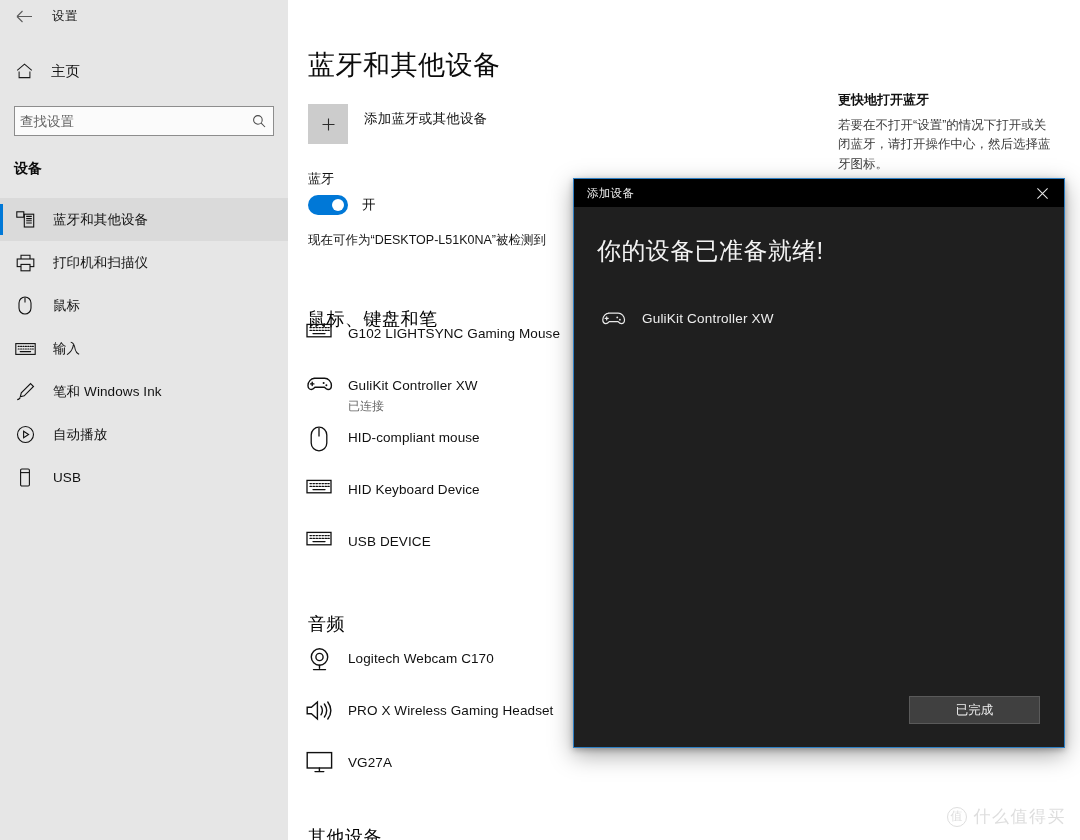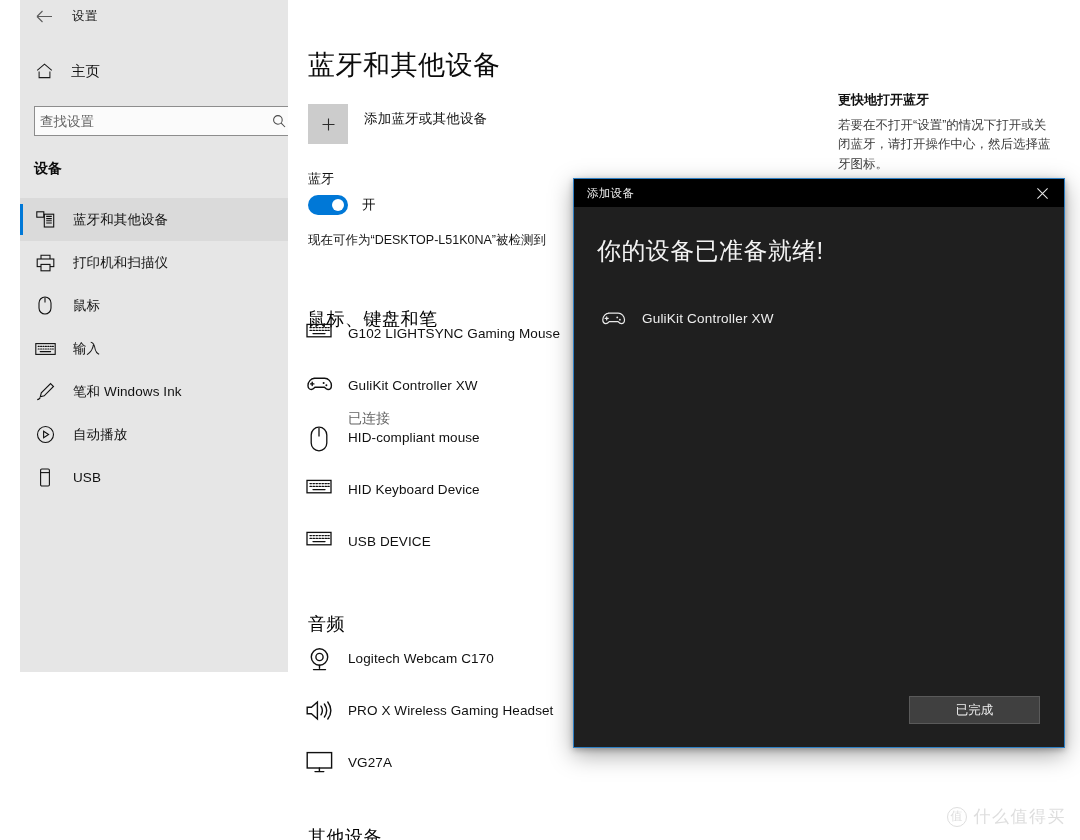--- a/index.html
+++ b/index.html
@@ -10,23 +10,22 @@
     background: #ffffff;
     color: #000000;
     -webkit-font-smoothing: antialiased;
   }
 
   #root { position: relative; width: 1080px; height: 840px; }
 
   
   .sidebar {
     position: absolute; left: 0; top: 0;
-    width: 288px; height: 672px;
+    width: 288px; height: 840px;
     background: #e6e6e6;
-    margin-left: 20px;
   }
   .titlebar-left {
     height: 32px; display: flex; align-items: center;
     padding-left: 10px; gap: 14px;
   }
   .back-btn {
     width: 28px; height: 28px;
     display: flex; align-items: center; justify-content: center;
     color: #5c5c5c;
   }
@@ -122,21 +121,21 @@
   .grp-other { position: absolute; left: 20px; top: 825px; }
 
   .dev-list { position: absolute; left: 14px; }
   .dev-list.mice  { top: 318px; }
   .dev-list.audio { top: 643px; }
 
   .dev-row { display: flex; align-items: flex-start; gap: 12px; height: 52px; }
   .dev-ico { width: 34px; min-width: 34px; display: flex; align-items: center; justify-content: center; color: #101010; padding-top: 4px; }
   .dev-txt { padding-top: 6px; }
   .dev-name { font-size: 13.5px; color: #101010; line-height: 1.25; letter-spacing: .1px; }
-  .dev-sub { font-size: 14px; color: #666; margin-top: 15px; }
+  .dev-sub { font-size: 12px; color: #666; margin-top: 3px; }
 
   
   .help { position: absolute; left: 550px; top: 91px; width: 215px; }
   .help-title { font-size: 13px; font-weight: bold; color: #111; }
   .help-body { font-size: 12.5px; color: #3b3b3b; line-height: 1.55; margin-top: 7px; }
 
   
   .dialog {
     position: absolute; left: 573px; top: 178px;
     width: 492px; height: 570px;

